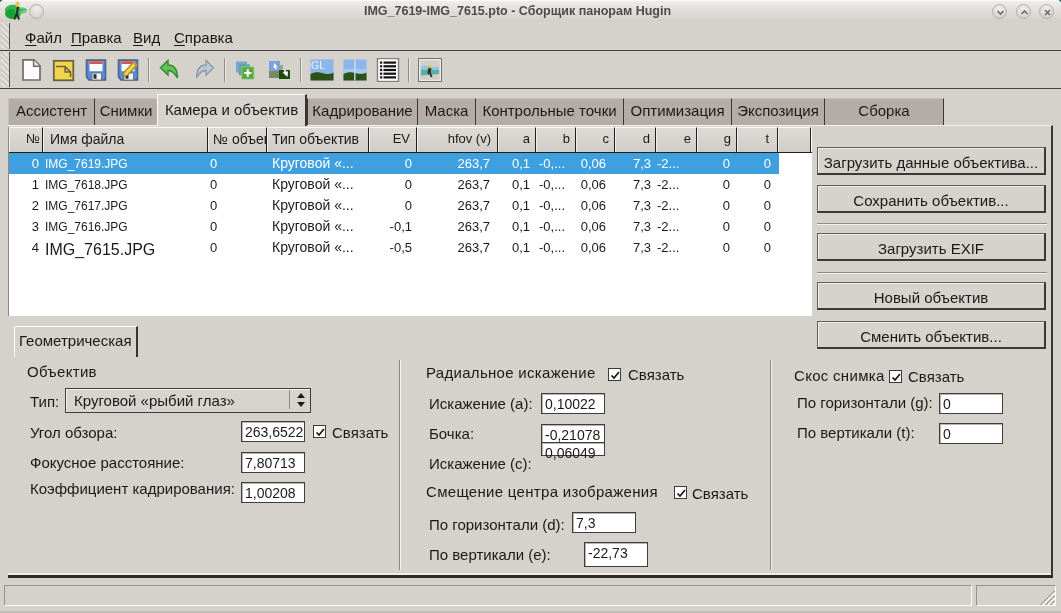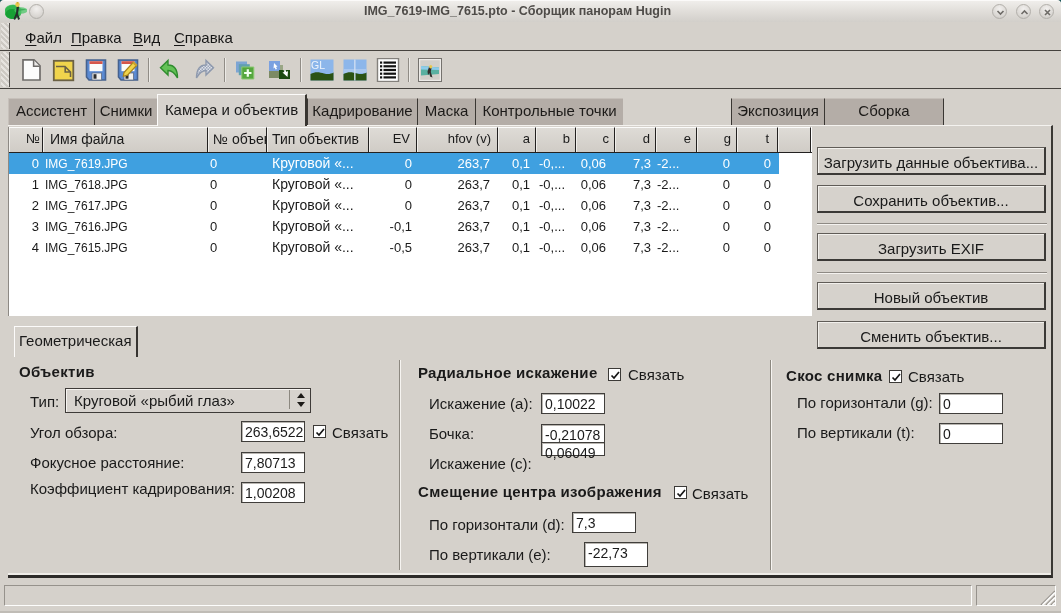--- a/index.html
+++ b/index.html
@@ -40,21 +40,21 @@
 .r { text-align:right; }
 
 .btn { position:absolute; left:809px; width:229px; height:28px; background:#d6d2cc;
   border-top:1px solid #605c57; border-left:1px solid #605c57; border-right:2px solid #3b3936; border-bottom:2px solid #3b3936;
   box-shadow:inset 1px 1px 0 #f2f0ec; text-align:center; padding-top:6px; }
 .bsep { position:absolute; left:809px; width:230px; height:1px; background:#8e8a84; box-shadow:0 1px 0 #f4f2ef; }
 
 #subtab1 { position:absolute; left:6px; top:200px; width:124px; height:31px; background:#d5d1cb; border-left:1px solid #fcfbfa; border-top:1px solid #fcfbfa; border-right:2px solid #373431; z-index:4; padding:5px 0 0 4px; }
 #subtab2 { position:absolute; left:130px; top:201px; width:138px; height:30px; background:#aba49f; border-right:2px solid #373431; border-top:1px solid #c4beb8; padding:6px 0 0 7px; }
 .vsep { position:absolute; top:4px; width:1px; height:210px; background:#8c8880; box-shadow:1px 0 0 #f6f4f1; }
-.bold { font-weight:bold; letter-spacing:0.3px; }
+.bold { font-weight:normal; letter-spacing:0.3px;margin-left:8px; }
 .lbl { position:absolute; white-space:nowrap; }
 .inp { position:absolute; background:#fff; border:1px solid #403e3b; box-shadow:inset 1px 1px 0 #b9b6b1; padding:2px 0 0 3px; font-size:14px; }
 .cb { position:absolute; width:13px; height:13px; background:#fff; border:1px solid #3c3a37; }
 .cb svg { position:absolute; left:0px; top:0px; }
 
 .sfield { position:absolute; top:585px; height:21px; border-top:1px solid #96928c; border-left:1px solid #96928c; border-bottom:1px solid #fdfdfc; border-right:1px solid #fdfdfc; }
 </style></head>
 <body>
 <div id="win">
 
@@ -189,20 +189,21 @@
         <ellipse cx="12.7" cy="8.8" rx="1.6" ry="1.8" fill="#e8c84e"></ellipse>
       </svg>
   </div>
 
   <div class="tab" style="left:8px; width:86px; border-left-color:#c6c0ba">Ассистент</div>
   <div class="tab" style="left:94px; width:63px">Снимки</div>
   <div id="seltab">Камера и объектив</div>
   <div class="tab" style="left:307px; width:110px">Кадрирование</div>
   <div class="tab" style="left:417px; width:58px">Маска</div>
   <div class="tab" style="left:475px; width:148px">Контрольные точки</div>
+  <div class="tab" style="left:623px; width:108px">Оптимизация</div>
   <div class="tab" style="left:731px; width:93px">Экспозиция</div>
   <div class="tab last" style="left:824px; width:120px">Сборка панорамы</div>
 
   <div id="tabpage">
     <div id="listwrap">
       <div class="hrow">
         <div class="hcell r" style="left:0;width:34px;padding:3px 2px 0 0">№</div>
         <div class="hcell" style="left:34px;width:165px;padding:3px 0 0 7px;font-size:14px">Имя файла</div>
         <div class="hcell" style="left:199px;width:59px;padding:3px 0 0 5px;font-size:14px">№ объектива</div>
         <div class="hcell" style="left:258px;width:102px;padding:3px 0 0 5px;font-size:14px">Тип объектив</div>
@@ -272,21 +273,21 @@
           <div class="cell r" style="left:489px;width:32px">0,1</div>
           <div class="cell" style="left:530px">-0,...</div>
           <div class="cell r" style="left:567px;width:30px">0,06</div>
           <div class="cell r" style="left:606px;width:36px">7,3</div>
           <div class="cell" style="left:648px">-2...</div>
           <div class="cell r" style="left:688px;width:33px">0</div>
           <div class="cell r" style="left:728px;width:34px">0</div>
       </div>
       <div class="row" style="top:110px">
         <div class="cell r" style="left:0;width:30px">4</div>
-          <div class="cell" style="left:36px;font-size:12px;top:4px">IMG_7615.JPG</div>
+          <div class="cell" style="left:36px;font-size:16px;top:4px">IMG_7615.JPG</div>
           <div class="cell" style="left:201px">0</div>
           <div class="cell" style="left:263px;font-size:14px;top:2px">Круговой «...</div>
           <div class="cell r" style="left:360px;width:43px">-0,5</div>
           <div class="cell r" style="left:408px;width:73px">263,7</div>
           <div class="cell r" style="left:489px;width:32px">0,1</div>
           <div class="cell" style="left:530px">-0,...</div>
           <div class="cell r" style="left:567px;width:30px">0,06</div>
           <div class="cell r" style="left:606px;width:36px">7,3</div>
           <div class="cell" style="left:648px">-2...</div>
           <div class="cell r" style="left:688px;width:33px">0</div>

